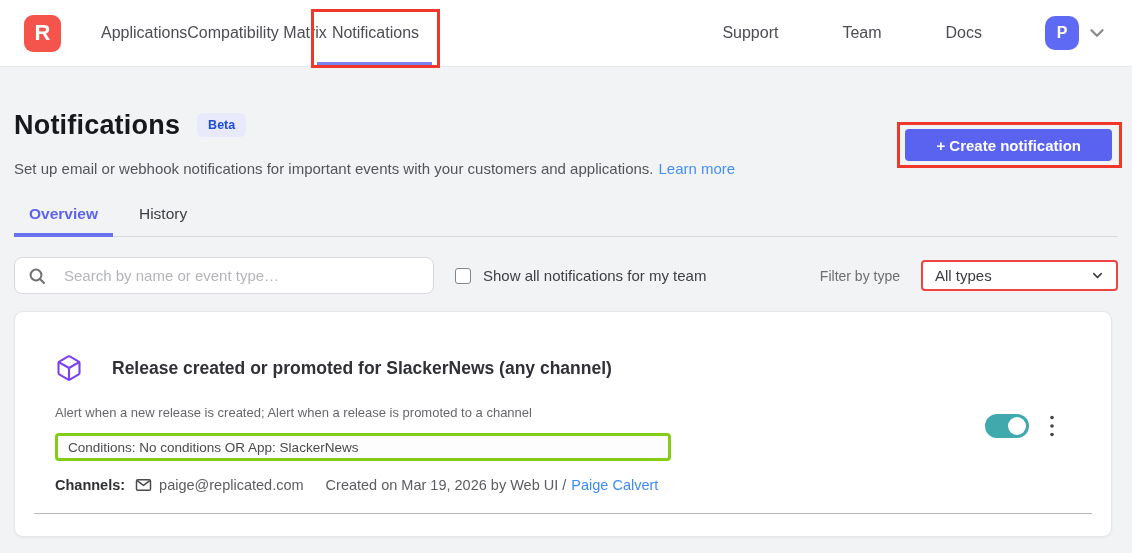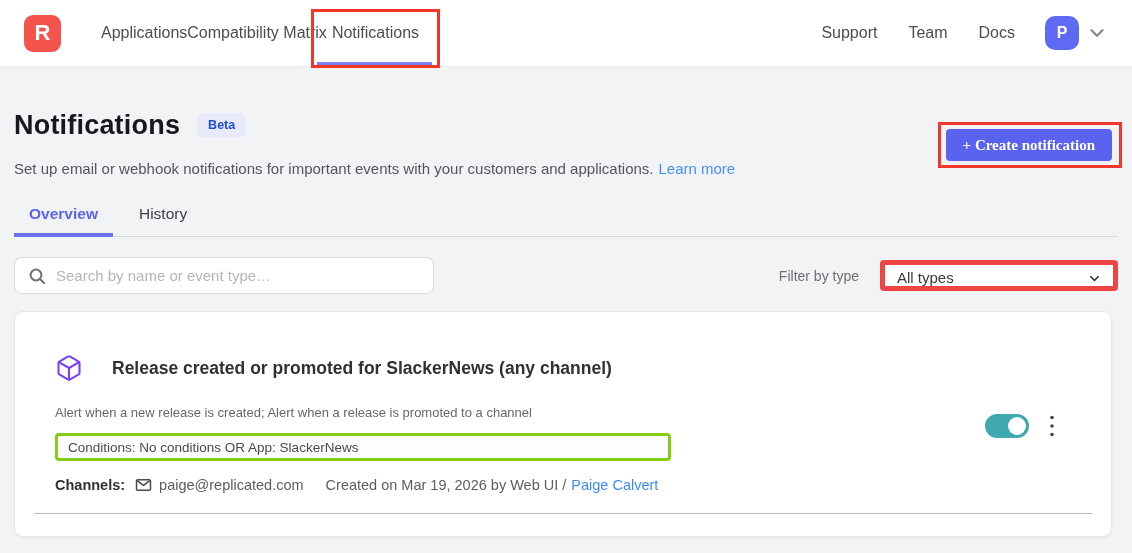--- a/index.html
+++ b/index.html
@@ -45,21 +45,21 @@
     pointer-events: none;
     z-index: 5;
   }
   .nav-annotation { top: 9px; bottom: -2px; left: 0; right: 0; }
   .nav-underline {
     position: absolute;
     bottom: 0; left: 6px; right: 8px;
     height: 4px;
     background: #7b82ee;
   }
-  .header-right { margin-left: auto; display: flex; align-items: center; gap: 31px; }
+  .header-right { margin-left: auto; display: flex; align-items: center; gap: 64px; }
   .avatar-group { display: flex; align-items: center; gap: 7px; margin-left: -1px; }
   .avatar {
     width: 34px; height: 34px;
     border-radius: 10px;
     background: #5f6af4;
     color: #fff; font-size: 16px; font-weight: bold;
     display: flex; align-items: center; justify-content: center;
   }
 
   
@@ -71,24 +71,24 @@
     margin-left: 17px;
     background: #e9e9fc; color: #1d4ed8;
     font-size: 12.5px; font-weight: bold;
     padding: 5px 11px;
     border-radius: 6px;
   }
   .create-wrap { position: absolute; right: 6px; top: 22px; }
   .create-btn {
     position: relative;
     height: 32px;
-    padding: 0 17px;
+    padding: 0 31px;
     background: #5a63f0;
     color: #fff;
-    font-family: Liberation Serif, serif;
+    font-family: Liberation Sans, sans-serif;
     font-size: 15px; font-weight: bold;
     border: none; border-radius: 4px;
     cursor: pointer;
     display: flex; align-items: center;
   }
   .btn-annotation { left: -8px; right: -10px; top: -7px; bottom: -7px; }
 
   .desc-row { margin-top: 17px; font-size: 15px; color: #54555a; }
   .learn-more { color: #4590f5; text-decoration: none; margin-left: 5px; cursor: pointer; }
 
@@ -105,21 +105,21 @@
 
   
   .controls { display: flex; align-items: center; margin-top: 20px; }
   .search-box {
     width: 420px; height: 37px;
     background: #fff;
     border: 1px solid #d9dadd;
     border-radius: 8px;
     display: flex; align-items: center;
     padding: 0 13px;
-    gap: 10px;
+    gap: 18px;
   }
   .search-box input {
     flex: 1; border: none; outline: none;
     font-family: inherit; font-size: 15px; color: #3a3b3f;
     background: transparent;
   }
   .search-box input::placeholder { color: #b4b5b8; }
   .checkbox-group { display: flex; align-items: center; gap: 12px; margin-left: 21px; }
   .checkbox {
     appearance: none; -webkit-appearance: none;
@@ -127,25 +127,25 @@
     border: 1.5px solid #85868a;
     border-radius: 3px;
     background: #fff;
     cursor: pointer;
     flex: none;
   }
   .checkbox-label { font-size: 15px; color: #3f4044; cursor: pointer; }
   .filter-group { margin-left: auto; display: flex; align-items: center; gap: 21px; }
   .filter-label { font-size: 14px; color: #6d6e71; }
   .select {
-    width: 238px; height: 31px;
-    background: #fff;
-    border: 5px solid #ef4444;
+    width: 197px; height: 31px;
+    background: #fff;
+    border: 2px solid #ef4444;
     border-radius: 4px;
-    display: flex; align-items: flex-end; justify-content: space-between;
+    display: flex; align-items: center; justify-content: space-between;
     padding: 0 11px 0 12px;
     font-size: 15px; color: #3a3b3f;
     cursor: pointer;
   }
 
   
   .card {
     position: relative;
     margin-top: 17px;
     margin-right: 6px;
@@ -251,20 +251,24 @@
 
   <div class="controls">
     <div class="search-box">
       <span class="icon">
         <svg width="18" height="18" viewBox="0 0 18 18" fill="none" stroke="#6f7073" stroke-width="2" stroke-linecap="round">
             <circle cx="8" cy="8" r="5.4"></circle>
             <line x1="12.2" y1="12.2" x2="16" y2="16"></line>
           </svg>
       </span>
       <input type="text" placeholder="Search by name or event type…" style="">
+    </div>
+    <div class="checkbox-group">
+      <input type="checkbox" class="checkbox" style="">
+      <span class="checkbox-label">Show all notifications for my team</span>
     </div>
     <div class="filter-group">
       <span class="filter-label">Filter by type</span>
       <div class="select">
         <span>All types</span>
         <span class="icon">
           <svg width="15" height="15" viewBox="0 0 24 24" fill="none" stroke="#3a3b3f" stroke-width="2.4" stroke-linecap="round" stroke-linejoin="round">
               <polyline points="6 9 12 15 18 9"></polyline>
             </svg>
         </span>

